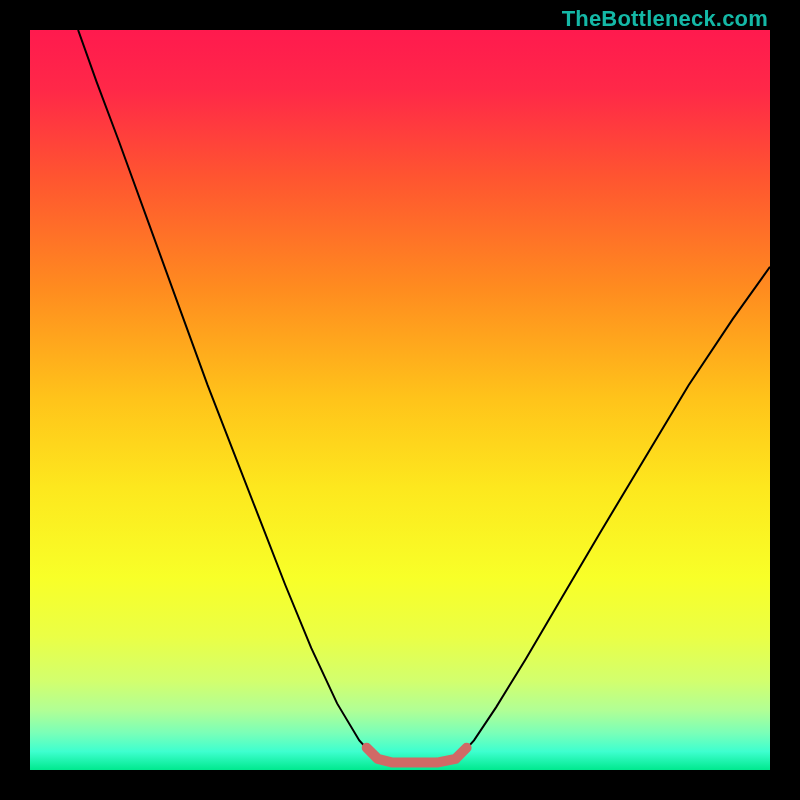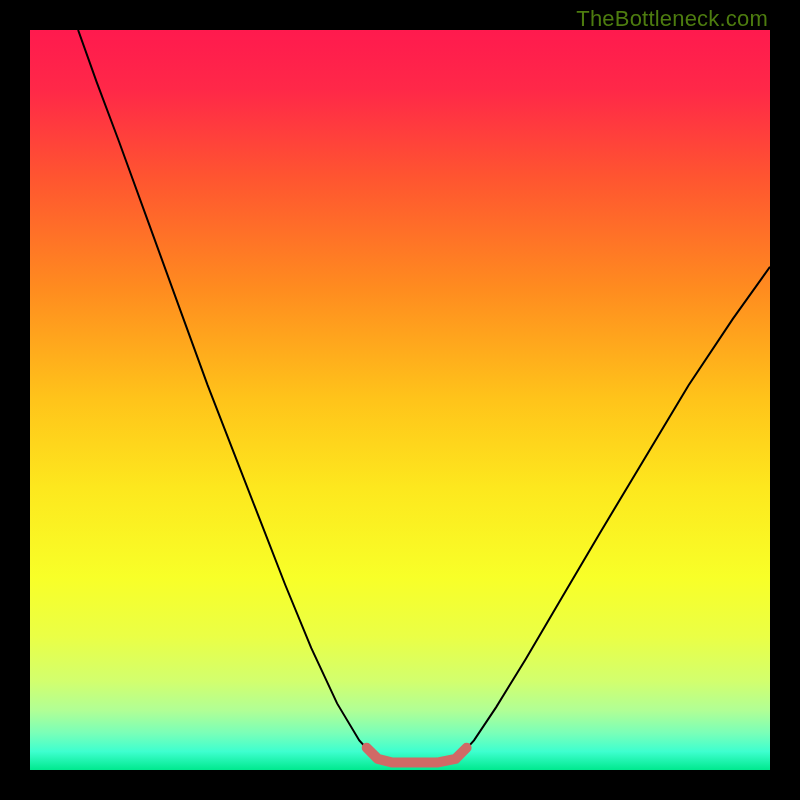--- a/index.html
+++ b/index.html
@@ -26,23 +26,23 @@
     overflow: hidden;
   }
   .gradient-bg {
     position: absolute;
     left: 0; top: 0; width: 100%; height: 100%;
   }
   .watermark {
     position: absolute;
     top: 6px;
     right: 32px;
-    color: #4d7c0f;
+    color: #14b8a6;
     font-size: 22px;
-    font-weight: 400;
+    font-weight: 700;
     letter-spacing: 0.2px;
     user-select: none;
   }
   svg.curve {
     position: absolute;
     left: 0; top: 0;
     width: 100%; height: 100%;
   }
 </style>
 </head>

